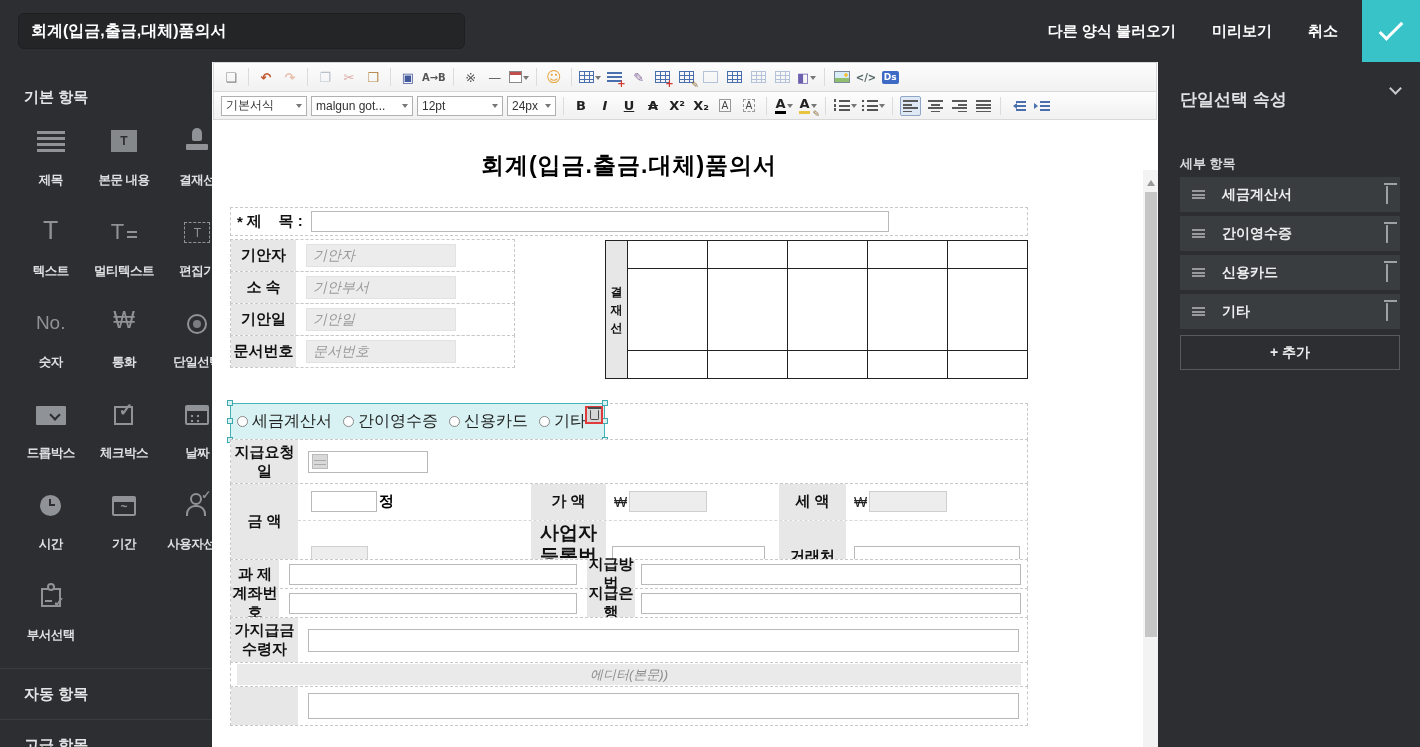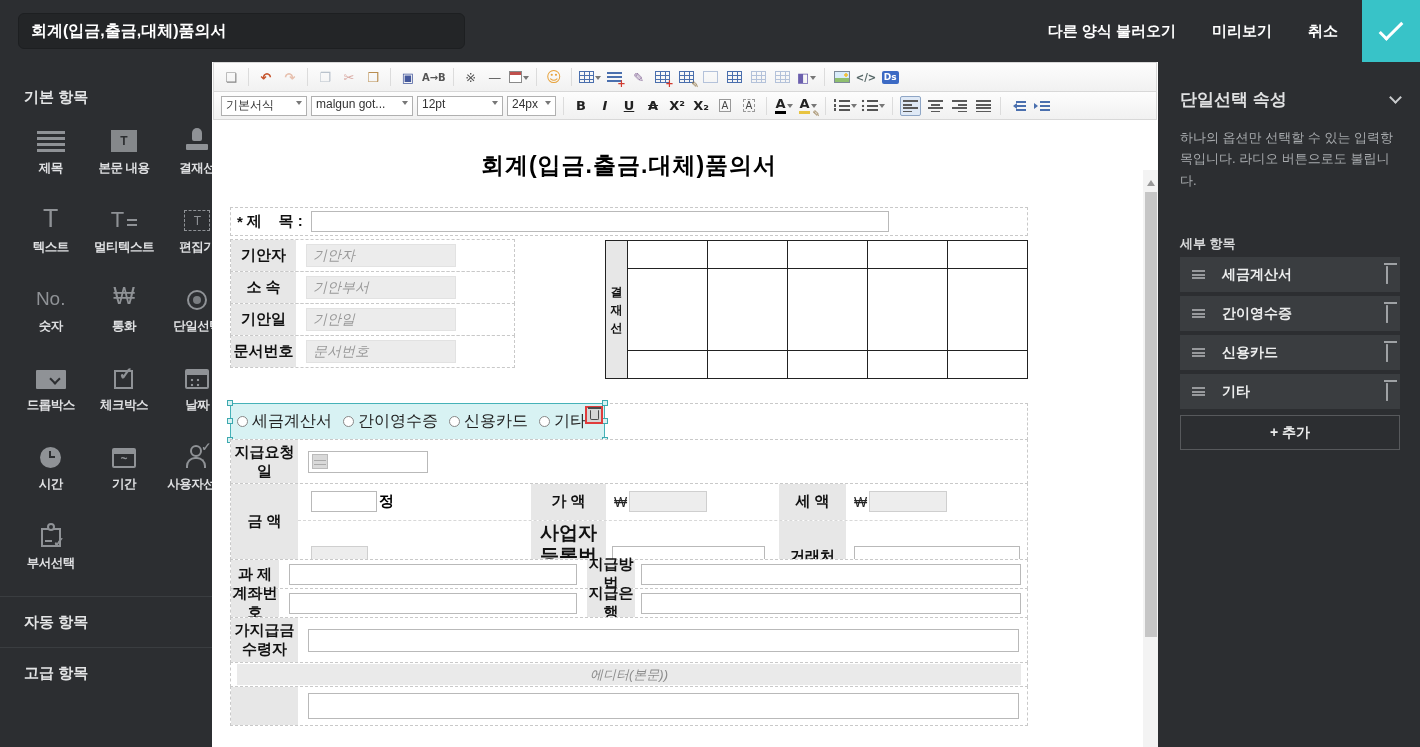--- a/index.html
+++ b/index.html
@@ -16,21 +16,21 @@
   .chk{width:24px;height:11px;border-left:3px solid #fff;border-bottom:3px solid #fff;transform:rotate(-45deg);margin-top:-6px}
 
   
   #lsb{position:absolute;top:62px;left:0;width:248px;bottom:0;background:#2c2e31;color:#e4e5e6}
   .lsb-head{display:flex;align-items:center;justify-content:space-between;padding:0 24px;height:50px;font-size:15px;font-weight:bold;cursor:pointer}
   #lsb .first{padding-top:14px;height:56px}
   .chev{width:9px;height:9px;border-right:2px solid #c9cbcd;border-bottom:2px solid #c9cbcd;transform:rotate(45deg);margin-top:-4px}
   #palette{display:grid;grid-template-columns:1fr 1fr 1fr;padding:2px 14px 0 14px;row-gap:22px}
   .pal{display:flex;flex-direction:column;align-items:center;cursor:pointer}
   .pal .ic{height:32px;display:flex;align-items:flex-end;justify-content:center;color:#8f9296}
-  .pal .lb{margin-top:8px;font-size:12.5px;font-weight:bold;color:#dfe0e2;letter-spacing:-0.5px;white-space:nowrap}
+  .pal .lb{margin-top:20px;font-size:12.5px;font-weight:bold;color:#dfe0e2;letter-spacing:-0.5px;white-space:nowrap}
   .divider{border-top:1px solid #3a3d40;margin-top:24px}
 
   .si-title{width:28px;height:21px;background-image:linear-gradient(#8f9296,#8f9296),linear-gradient(#8f9296,#8f9296),linear-gradient(#8f9296,#8f9296),linear-gradient(#8f9296,#8f9296);background-repeat:no-repeat;background-size:28px 3px;background-position:0 0,0 6px,0 12px,0 18px}
   .si-doc{width:26px;height:22px;background:#85888b;color:#2c2e31;display:flex;align-items:center;justify-content:center;font-size:12px;font-weight:bold}
   .si-stamp{position:relative;width:26px;height:24px}
   .si-stamp::before{content:"";position:absolute;top:0;left:8px;width:10px;height:13px;background:#8f9296;border-radius:5px 5px 2px 2px}
   .si-stamp::after{content:"";position:absolute;bottom:2px;left:2px;width:22px;height:6px;background:#8f9296;border-radius:1px}
   .si-text{font-size:25px;line-height:1;font-weight:400}
   .si-multi{display:flex;align-items:flex-start}
   .si-multi .t{font-size:22px;line-height:1;font-weight:400}
@@ -68,21 +68,21 @@
   .tb.sm{font-size:10px}
   .darr{border:3.5px solid transparent;border-top:4.5px solid #777;margin:4px 0 0 1px}
   .grid-ico{--c:#4a6fae;width:15px;height:12px;border:1px solid var(--c);background-image:linear-gradient(var(--c),var(--c)),linear-gradient(var(--c),var(--c)),linear-gradient(var(--c),var(--c)),linear-gradient(var(--c),var(--c));background-size:100% 1px,100% 1px,1px 100%,1px 100%;background-position:0 3px,0 7px,4px 0,9px 0;background-repeat:no-repeat}
   .pale{--c:#b4c2da}
   .bars-ico{--c:#4a6fae;width:15px;height:12px;background-image:linear-gradient(var(--c),var(--c)),linear-gradient(var(--c),var(--c)),linear-gradient(var(--c),var(--c));background-size:15px 2px;background-position:0 1px,0 5px,0 9px;background-repeat:no-repeat}
   .plusb{position:absolute;right:-1px;bottom:-2px;color:#d23b2f;font-size:10px;font-weight:bold;line-height:1}
   .pencb{position:absolute;right:-2px;bottom:-3px;font-size:9px;color:#8a6d3b;line-height:1}
   .cal-ico{width:13px;height:12px;border:1px solid #8a8a8a;background:linear-gradient(#c0504d 0 3px,#fff 3px)}
   .img-ico{width:16px;height:12px;border:1px solid #7d8a99;background-image:radial-gradient(circle at 11px 3px,#f2c23c 1.5px,transparent 2px),linear-gradient(180deg,#d9ecfa 55%,#8fbf6f 55%)}
   .ds-ico{width:17px;height:13px;background:#3c6ac4;border-radius:2px;color:#fff;font-size:9px;font-weight:bold;display:flex;align-items:center;justify-content:center}
-  .sel{height:20px;border:1px solid #b0b0b0;background:#fff;display:flex;align-items:flex-start;justify-content:space-between;padding:0 4px;font-size:12px;color:#333;cursor:pointer}
+  .sel{height:20px;border:1px solid #b0b0b0;background:#fff;display:flex;align-items:center;justify-content:space-between;padding:0 4px;font-size:12px;color:#333;cursor:pointer}
   .al-ico{--c:#5a5a5a;width:15px;height:13px;background-image:linear-gradient(var(--c),var(--c)),linear-gradient(var(--c),var(--c)),linear-gradient(var(--c),var(--c)),linear-gradient(var(--c),var(--c));background-repeat:no-repeat;background-size:15px 2px,9px 2px,15px 2px,9px 2px;background-position:0 1px,0 4.5px,0 8px,0 11.5px}
   .al-c{background-position:0 1px,3px 4.5px,0 8px,3px 11.5px}
   .al-r{background-position:0 1px,6px 4.5px,0 8px,6px 11.5px}
   .al-j{background-size:15px 2px,15px 2px,15px 2px,15px 2px}
   .act{border:1px solid #8fa6c6;background:#dfe9f6;padding:2px}
   .ul-ico{width:17px;height:13px;background-image:radial-gradient(circle,#555 1.2px,transparent 1.6px),radial-gradient(circle,#555 1.2px,transparent 1.6px),radial-gradient(circle,#555 1.2px,transparent 1.6px),linear-gradient(#555,#555),linear-gradient(#555,#555),linear-gradient(#555,#555);background-repeat:no-repeat;background-size:4px 4px,4px 4px,4px 4px,11px 2px,11px 2px,11px 2px;background-position:0 0,0 4.5px,0 9px,6px 1px,6px 5.5px,6px 10px}
   .ol-ico{width:17px;height:13px;background-image:linear-gradient(#555,#555),linear-gradient(#555,#555),linear-gradient(#555,#555),linear-gradient(#555,#555),linear-gradient(#555,#555),linear-gradient(#555,#555);background-repeat:no-repeat;background-size:2px 3px,2px 3px,2px 3px,11px 2px,11px 2px,11px 2px;background-position:1px 0,1px 4.5px,1px 9px,6px 1px,6px 5.5px,6px 10px}
   .ind-ico{--c:#4a6fae;position:relative;width:16px;height:12px;background-image:linear-gradient(var(--c),var(--c)),linear-gradient(var(--c),var(--c)),linear-gradient(var(--c),var(--c));background-repeat:no-repeat;background-size:10px 2px;background-position:6px 1px,6px 5px,6px 9px}
   .ind-ico.in::before{content:"";position:absolute;left:0;top:3px;border:3px solid transparent;border-left:4px solid var(--c)}
   .ind-ico.out::before{content:"";position:absolute;left:0;top:3px;border:3px solid transparent;border-right:4px solid var(--c)}
@@ -138,21 +138,21 @@
   #last-row{height:40px}
   #last-row .lbl{width:67px}
 
   
   #vscroll{position:absolute;top:108px;right:0;width:15px;bottom:0;background:#f3f3f3}
   #varrow{position:absolute;top:6px;left:3.5px;width:0;height:0;border:4px solid transparent;border-bottom:6px solid #999}
   #vthumb{position:absolute;top:22px;left:1.5px;width:12px;height:445px;background:#c6c6c6}
 
   
   #rsb{position:absolute;top:62px;right:0;width:262px;bottom:0;background:#2c2e31;padding:26px 20px 0 22px}
-  #rsb-head{display:flex;align-items:center;justify-content:space-between}
+  #rsb-head{display:flex;justify-content:space-between}
   #rsb-title{font-size:17px;font-weight:bold;color:#e0e1e2}
   #rsb-desc{margin-top:16px;font-size:13px;color:#a9acaf;line-height:1.65}
   #rsb-detail{margin-top:44px;font-size:13px;font-weight:bold;color:#d8d9da}
   .opt{margin-top:4px;height:35px;background:#3a3d40;display:flex;align-items:center;padding:0 12px;cursor:pointer}
   .drag{width:13px;height:9px;background-image:linear-gradient(#97999c,#97999c),linear-gradient(#97999c,#97999c),linear-gradient(#97999c,#97999c);background-repeat:no-repeat;background-size:13px 2px;background-position:0 0,0 3.5px,0 7px;flex:none}
   .opt .ol{margin-left:17px;font-size:14px;font-weight:bold;color:#eceded}
   .opt .tr{margin-left:auto;color:#9fa2a5;cursor:pointer}
   #add-btn{margin-top:6px;height:35px;border:1px solid #57595c;background:none;color:#eceded;font-size:14px;font-weight:bold;width:100%;cursor:pointer;font-family:"Liberation Sans",sans-serif}
 </style>
 </head>
@@ -624,21 +624,20 @@
     <span id="varrow"></span>
     <span id="vthumb"></span>
   </div>
 </div>
 
 <div id="rsb">
   <div id="rsb-head">
     <span id="rsb-title">단일선택 속성</span>
     <span class="chev"></span>
   </div>
-  <div id="rsb-desc">하나의 옵션만 선택할 수 있는 입력항목입니다. 라디오 버튼으로도 불립니다.</div>
   <div id="rsb-detail">세부 항목</div>
 
   <div class="opt">
     <span class="drag"></span>
     <span class="ol">세금계산서</span>
     <span class="tr"><span class="trash"></span></span>
   </div>
   <div class="opt">
     <span class="drag"></span>
     <span class="ol">간이영수증</span>

